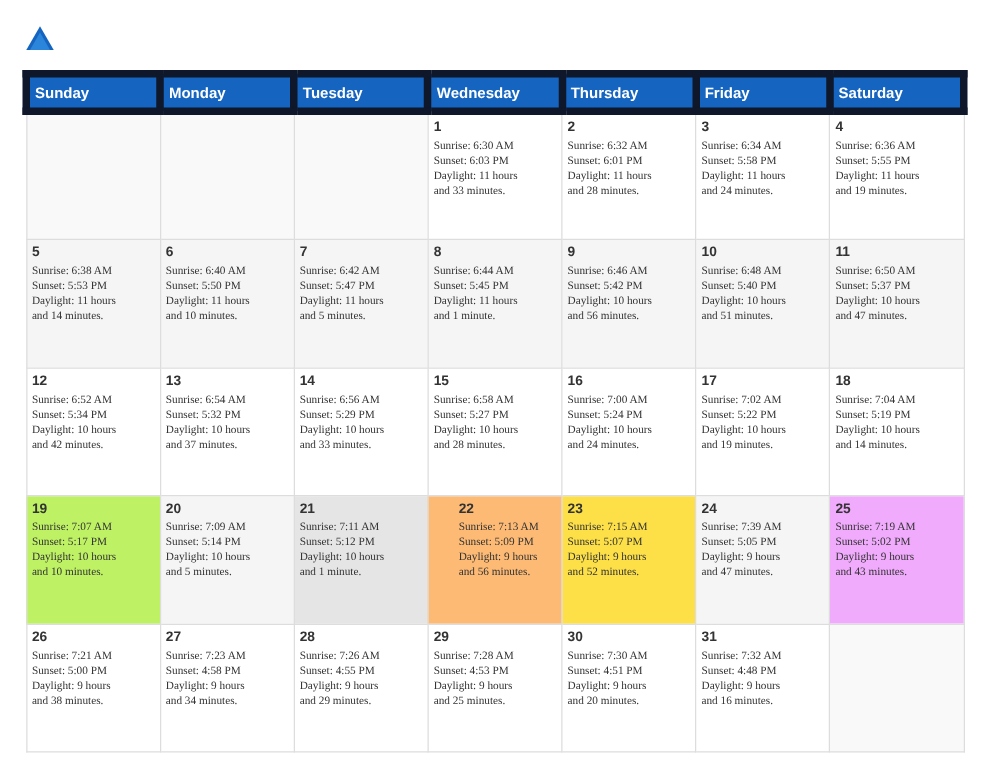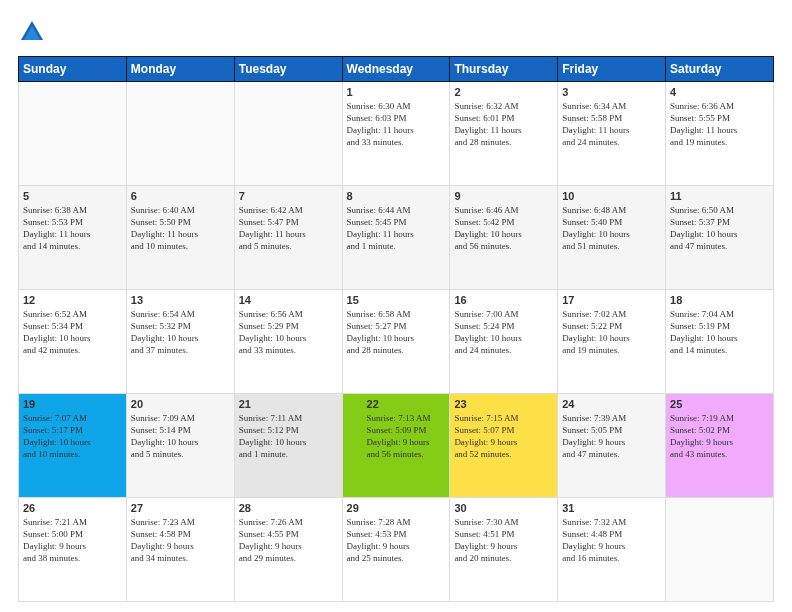--- a/index.html
+++ b/index.html
@@ -67,21 +67,21 @@
       width: 100%;
       table-layout: fixed;
     }
     .calendar th {
       background: #1565c0;
       color: #fff;
       font-size: 12px;
       font-weight: bold;
       padding: 5px 4px;
       text-align: left;
-      border: 1px solid #0f172a;
+      border: 6px solid #0f172a;
     }
     .calendar td {
       vertical-align: top;
       font-size: 9.5px;
       color: #333;
       padding: 4px 4px;
       border: 1px solid #ddd;
       height: 82px;
     }
     .calendar td.empty {
@@ -270,42 +270,42 @@
           </td>
           <td>
             <span class="day-num">18</span>
             <div class="day-info" style="white-space: pre-line;">Sunrise: 7:04 AM
 Sunset: 5:19 PM
 Daylight: 10 hours
 and 14 minutes.</div>
           </td>
         </tr>
         <tr>
-          <td style="background: #0ea5e9;">
+          <td style="background: #bef264;">
             <span class="day-num">19</span>
             <div class="day-info" style="white-space: pre-line;">Sunrise: 7:07 AM
 Sunset: 5:17 PM
 Daylight: 10 hours
 and 10 minutes.</div>
           </td>
           <td style="background: rgb(245, 245, 245);">
             <span class="day-num">20</span>
             <div class="day-info" style="white-space: pre-line;">Sunrise: 7:09 AM
 Sunset: 5:14 PM
 Daylight: 10 hours
 and 5 minutes.</div>
           </td>
           <td style="background: #e5e5e5;">
             <span class="day-num">21</span>
             <div class="day-info" style="white-space: pre-line;">Sunrise: 7:11 AM
 Sunset: 5:12 PM
 Daylight: 10 hours
 and 1 minute.</div>
           </td>
-          <td style="background: #84cc16; padding-left: 24px;">
+          <td style="background: #fdba74; padding-left: 24px;">
             <span class="day-num">22</span>
             <div class="day-info" style="white-space: pre-line;">Sunrise: 7:13 AM
 Sunset: 5:09 PM
 Daylight: 9 hours
 and 56 minutes.</div>
           </td>
           <td style="background: #fde047;">
             <span class="day-num">23</span>
             <div class="day-info" style="white-space: pre-line;">Sunrise: 7:15 AM
 Sunset: 5:07 PM

